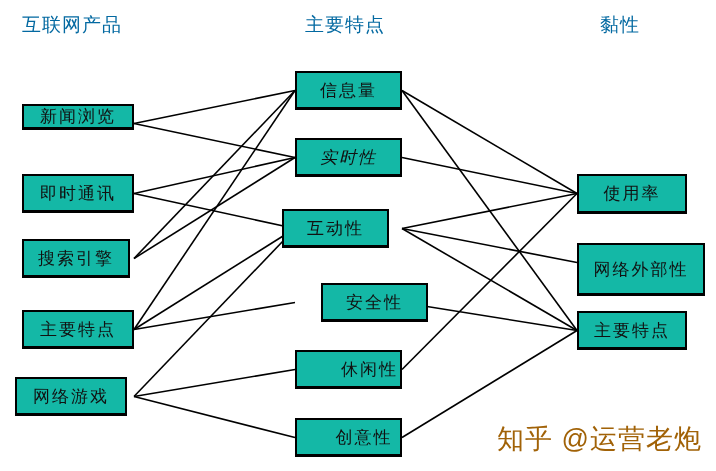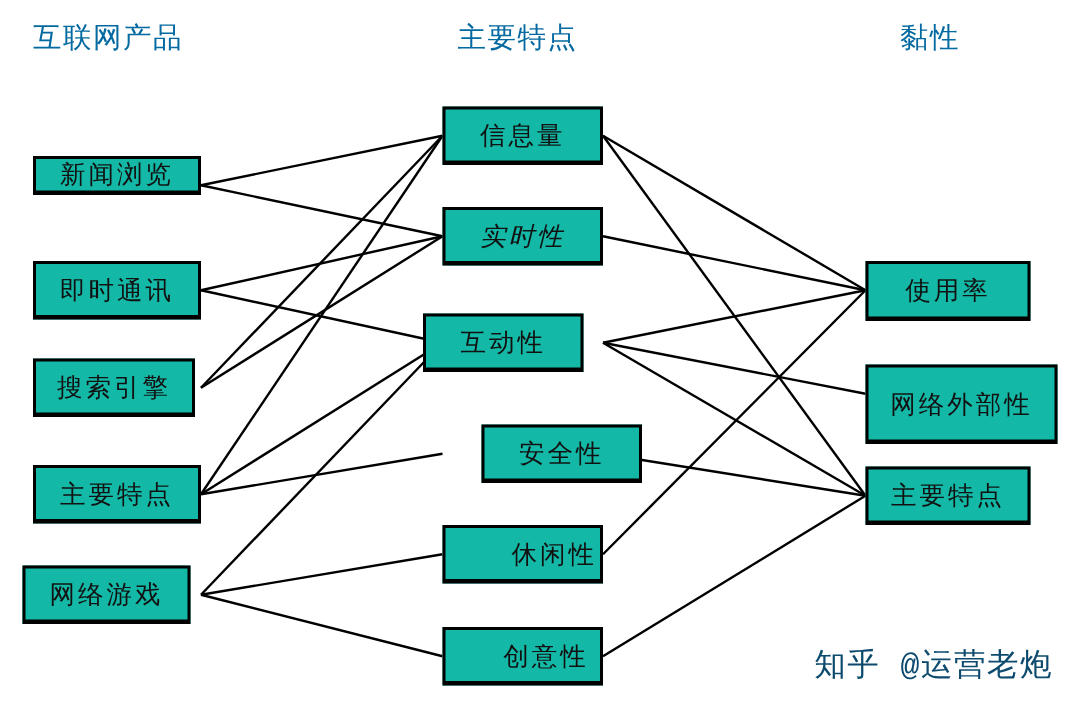--- a/index.html
+++ b/index.html
@@ -48,26 +48,26 @@
     z-index: 1;
   }
   #edges line {
     stroke: #000000;
     stroke-width: 1.6;
   }
   .watermark {
     position: absolute;
     right: 14px;
     bottom: 14px;
-    font-size: 21px;
-    color: #0c4a6e;
+    font-size: 27px;
+    color: #a16207;
     letter-spacing: 1px;
     white-space: nowrap;
     z-index: 2;
-    font-family: Liberation Mono, monospace;
+    font-family: Liberation Sans, sans-serif;
   }
 </style>
 </head>
 <body>
 
 <div id="canvas">
 
   <svg id="edges" viewBox="0 0 716 471" xmlns="http://www.w3.org/2000/svg">
       <line x1="134" y1="123.5" x2="295" y2="90.5"></line>
       <line x1="134" y1="123.5" x2="295" y2="157.5"></line>

